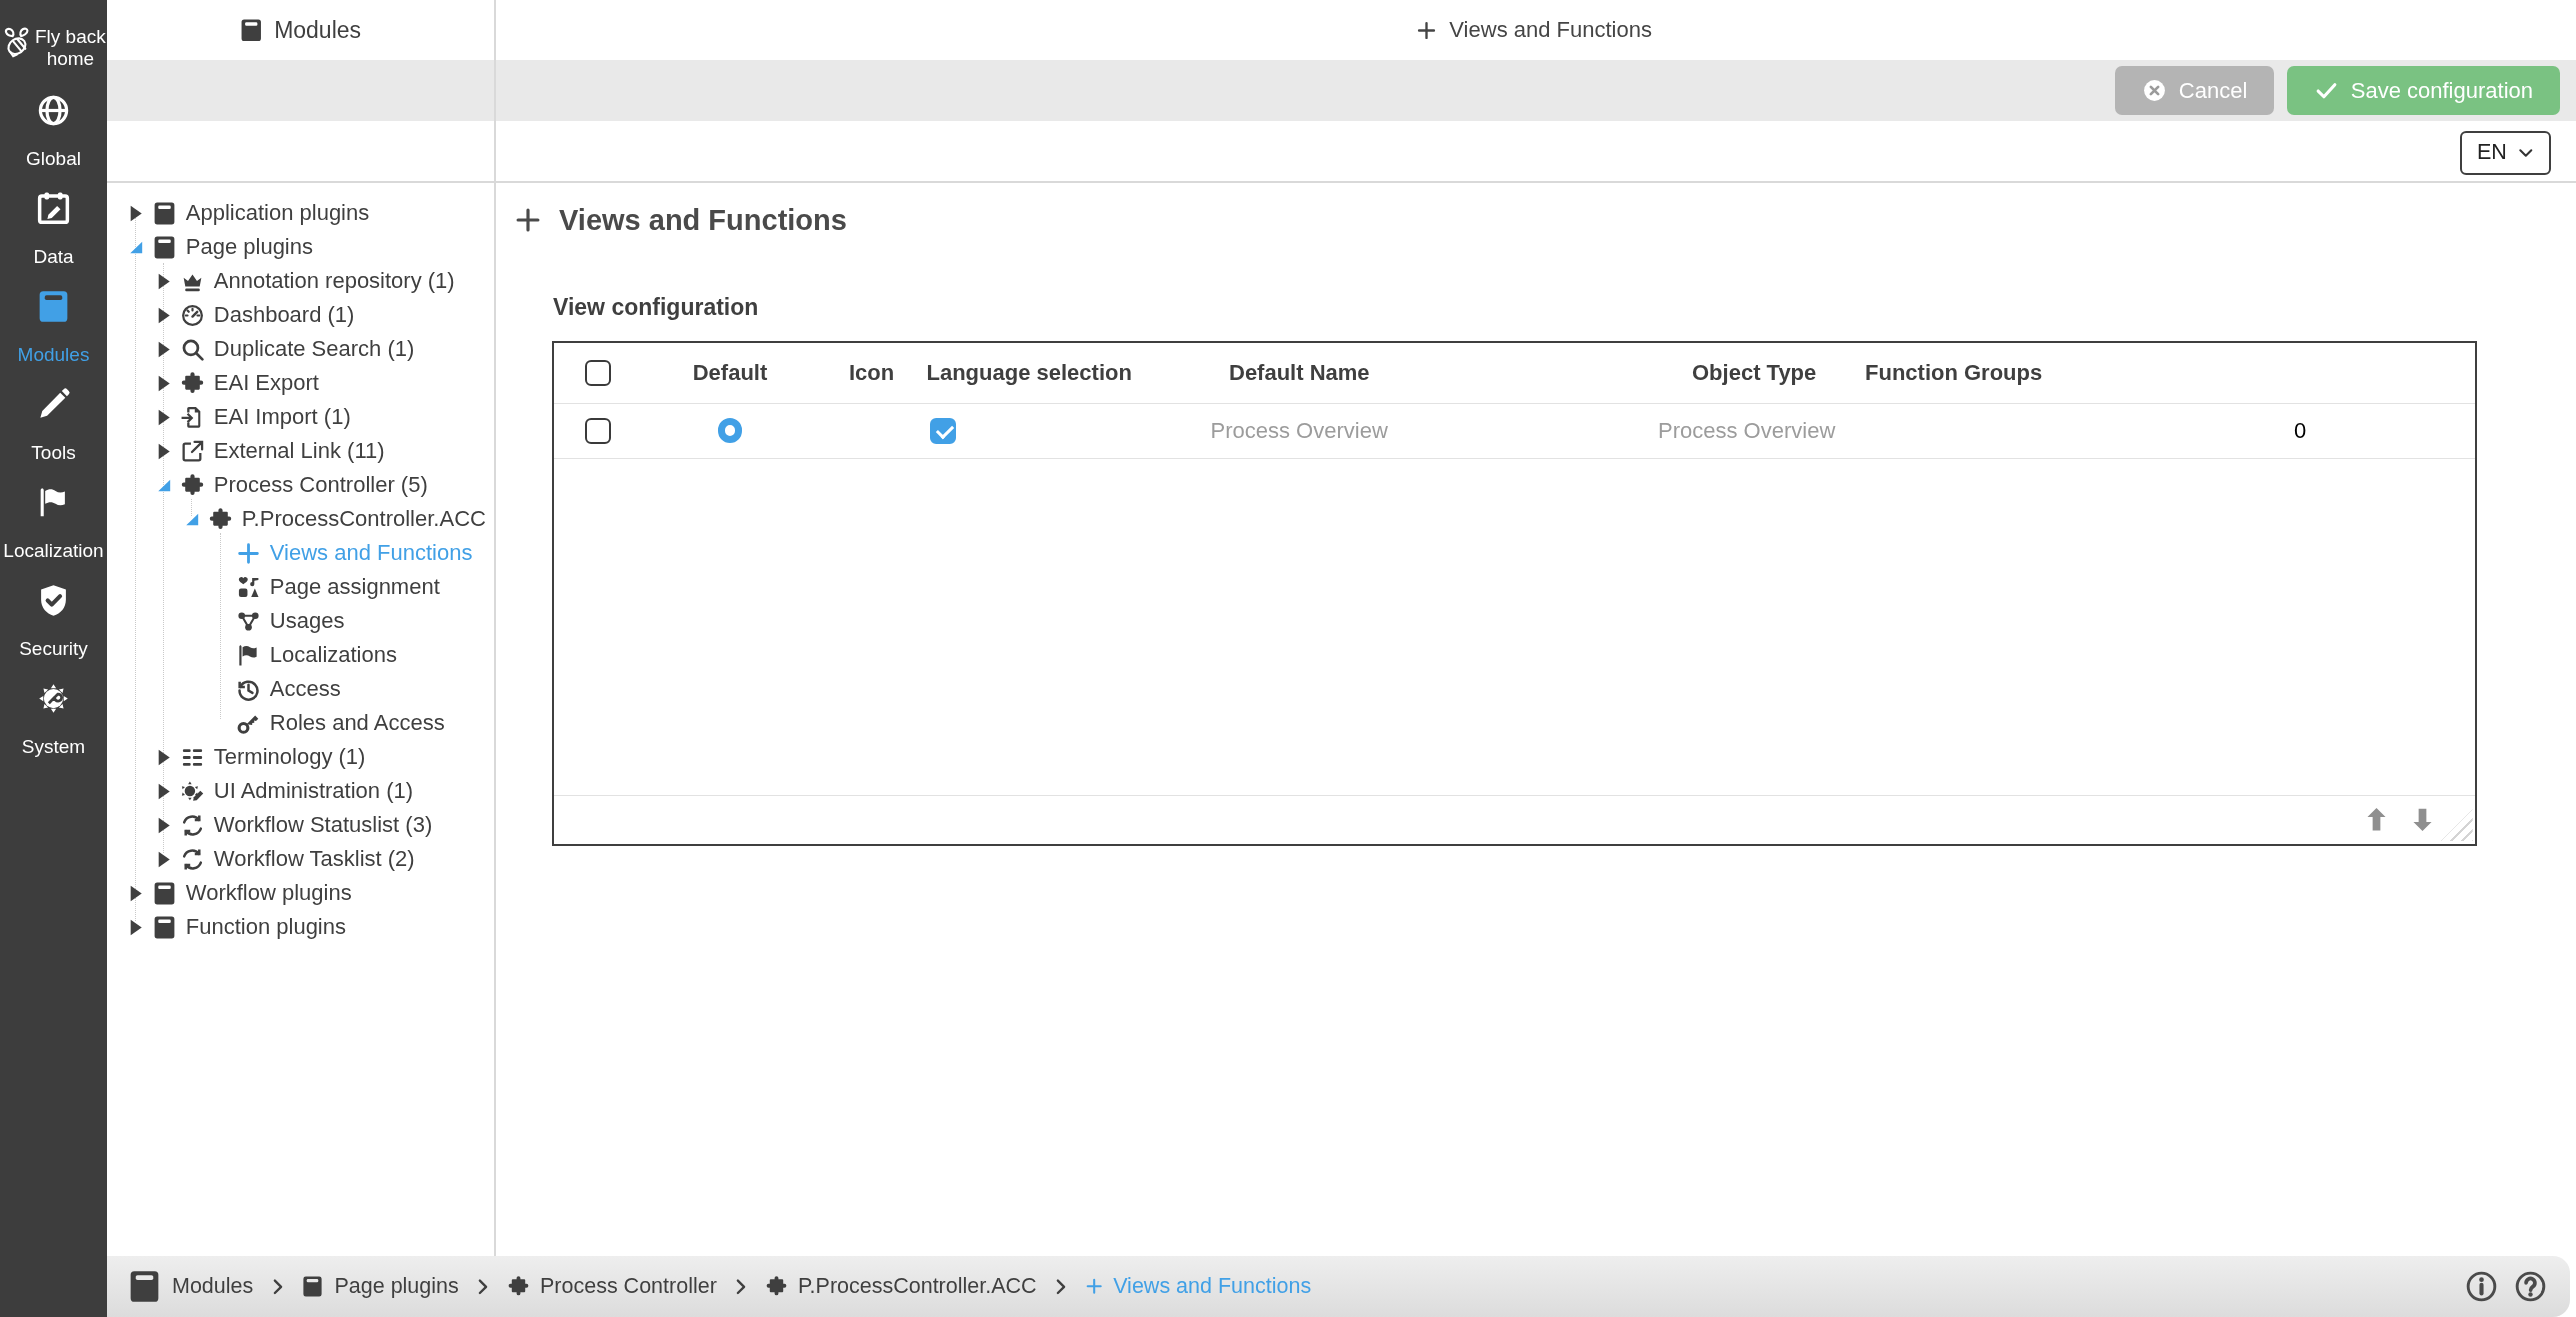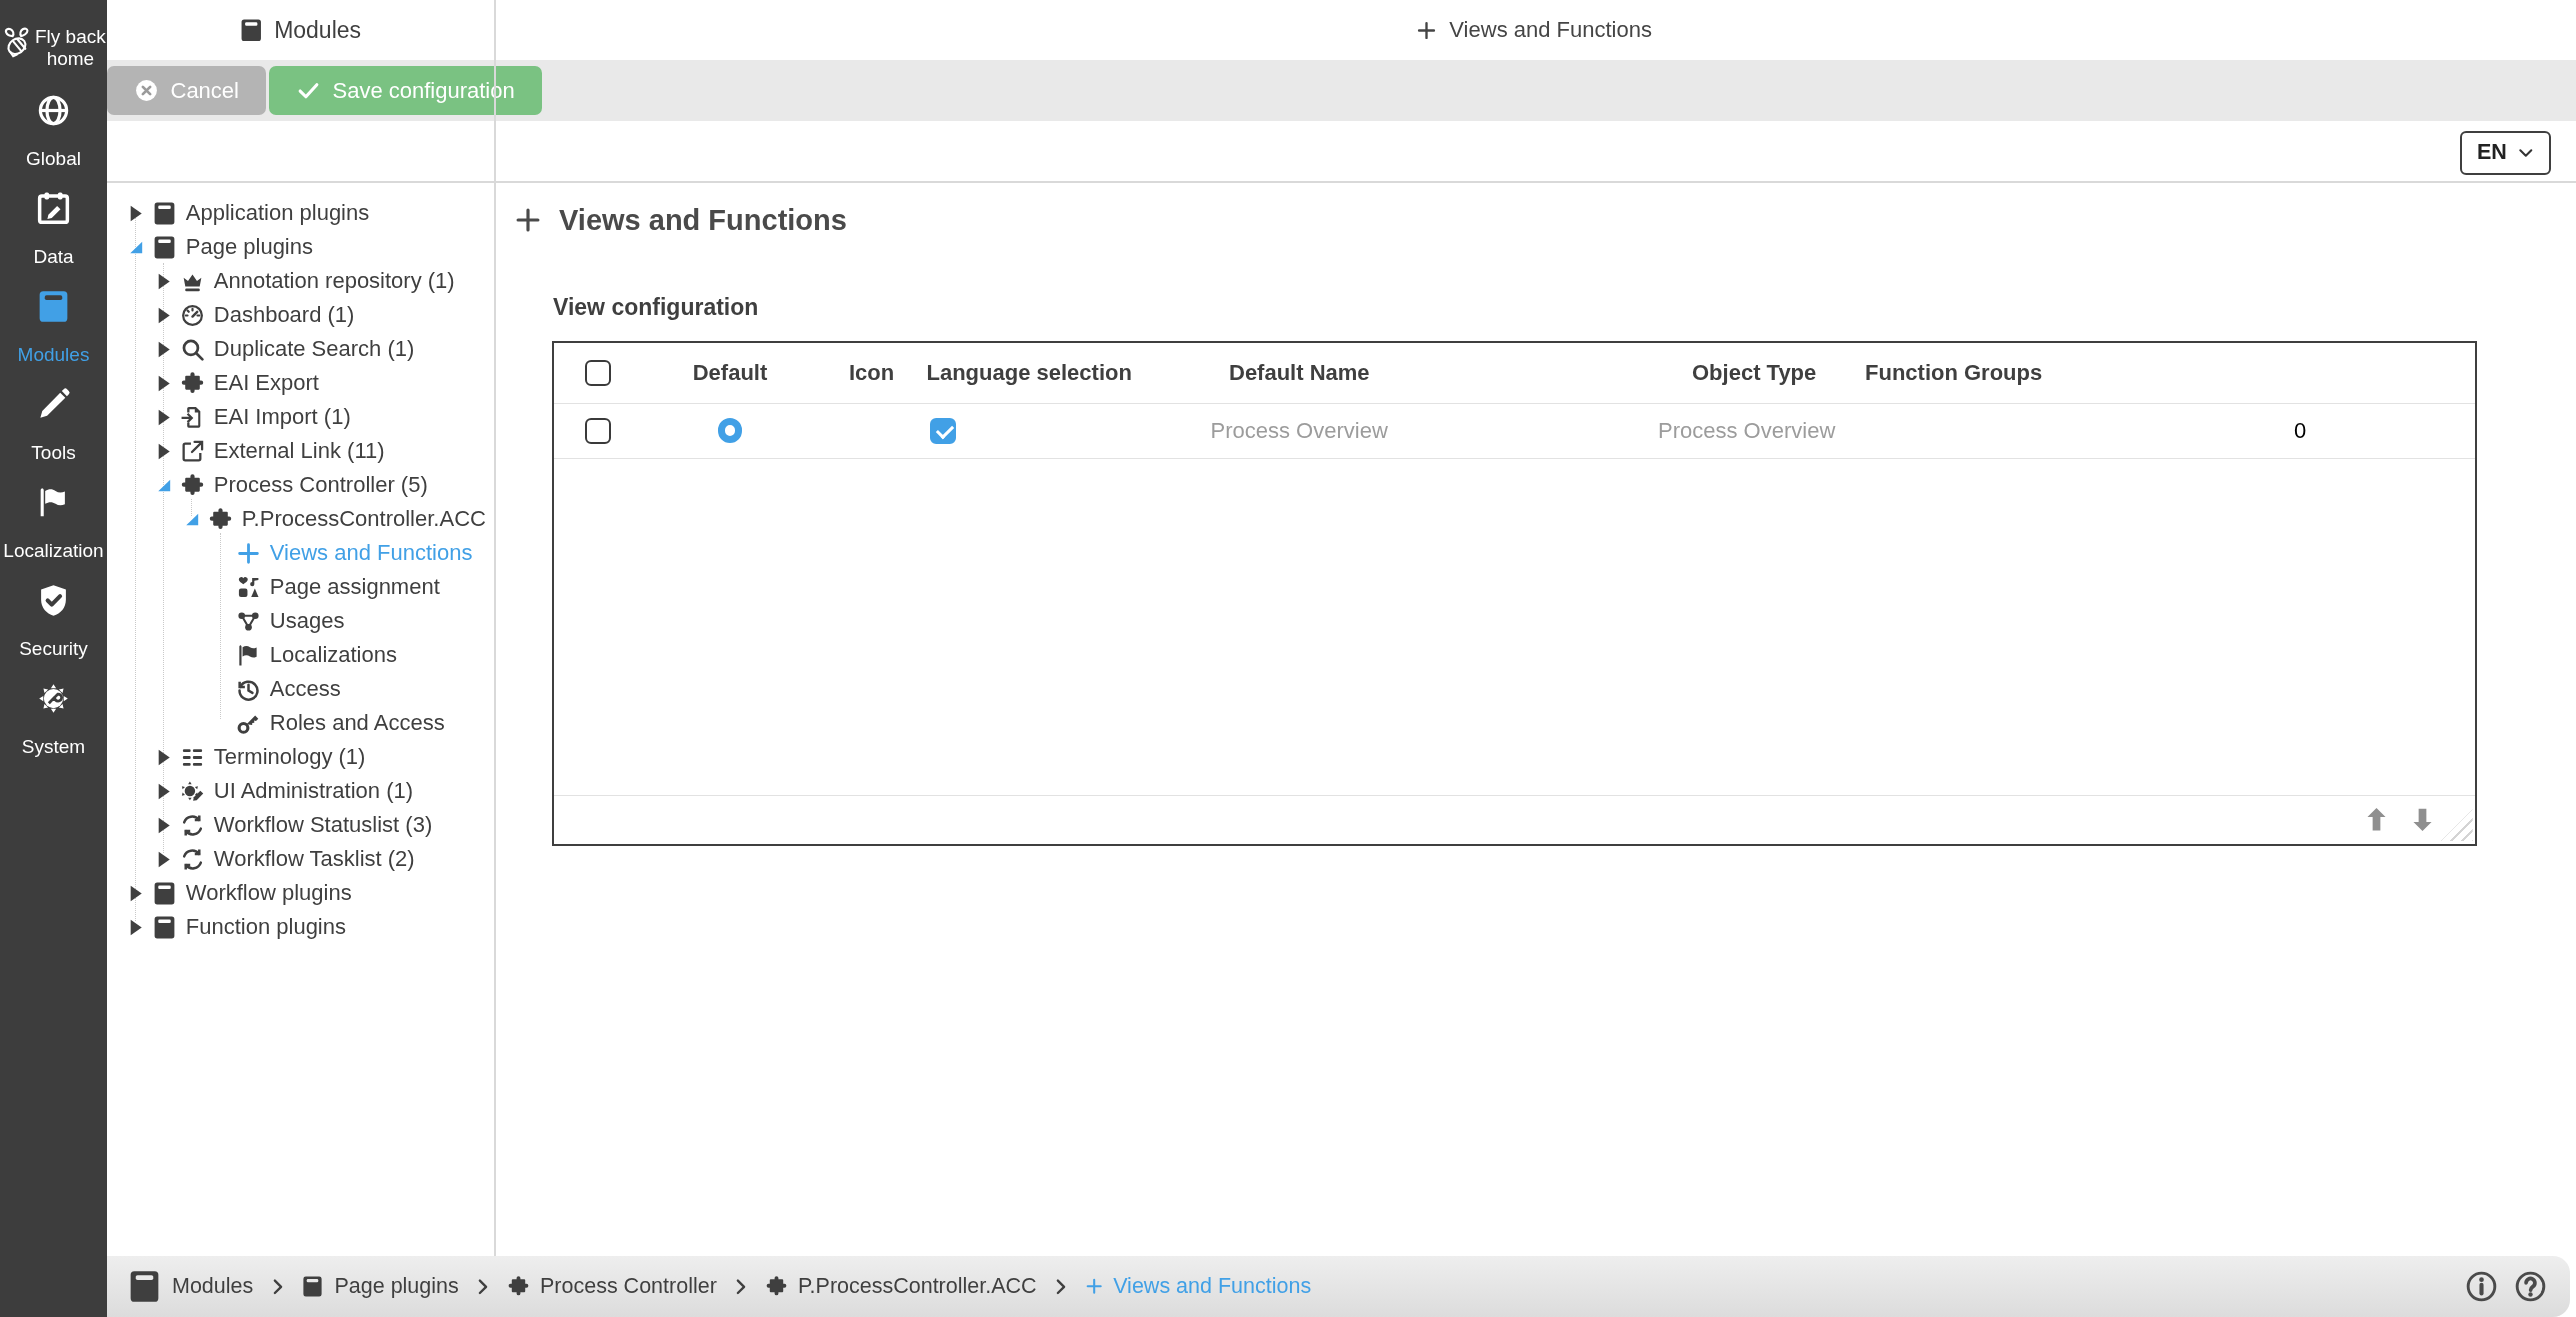--- a/index.html
+++ b/index.html
@@ -21,30 +21,30 @@
 
   
   .row1{position:absolute;left:107px;top:0;width:2469px;height:60px}
   .row1-left{position:absolute;left:0;top:0;width:386px;height:60px;display:flex;align-items:center;
     justify-content:center;gap:10.7px;font-size:23px;color:#3f3f3f}
   .row1-left .ic{width:24.5px;height:24.5px;color:#3f3f3f;--slot:#fff}
   .row1-center{position:absolute;left:386px;top:0;width:2082px;height:60px;display:flex;align-items:center;
     justify-content:center;gap:12.3px;font-size:22px;color:#454545}
   .row1-center .ic{width:21px;height:21px;color:#454545}
   .row2{position:absolute;left:107px;top:60px;width:2469px;height:61px;background:var(--bar_gray);
-    display:flex;align-items:center;gap:3px;padding-right:30px}
+    display:flex;align-items:center;justify-content:flex-end;gap:13px;padding-right:16px}
   .btn{display:flex;align-items:center;gap:11.5px;height:49px;border:none;border-radius:7px;color:#fff;
     font-size:22px;padding:0 27px;cursor:pointer;font-family:inherit}
   .btn .ic{width:25px;height:25px;display:block}
   .btn.cancel{background:var(--cancel_gray)}
   .btn.save{background:var(--green)}
   .row3{position:absolute;left:107px;top:120px;width:2469px;height:61px}
   .lang{position:absolute;right:25px;top:10.7px;height:44px;padding:0 14.6px;border:2.3px solid #3f3f3f;
     border-radius:6.1px;background:#fff;display:flex;align-items:center;gap:10px;font-size:21.5px;
-    font-weight:700;color:#222;cursor:pointer}
+    font-weight:400;color:#222;cursor:pointer}
   .lang .ic{width:17.6px;height:17.6px;color:#333}
   .hline{position:absolute;left:107px;top:181px;width:2469px;height:1.5px;background:var(--border_light)}
   .vline{position:absolute;left:494px;top:0;width:1.5px;height:1257px;background:var(--border_light)}
 
   
   .tree{position:absolute;left:107px;top:182px;width:386px;height:1073px;padding-top:14px;
     color:#3f3f3f;font-size:22px}
   .trow{position:relative;display:flex;align-items:center;height:34px;cursor:pointer;
     padding-left:calc(17px + var(--lvl)*28px)}
   .texp{width:23px;height:23px;flex:0 0 23px;color:#3f3f3f}

